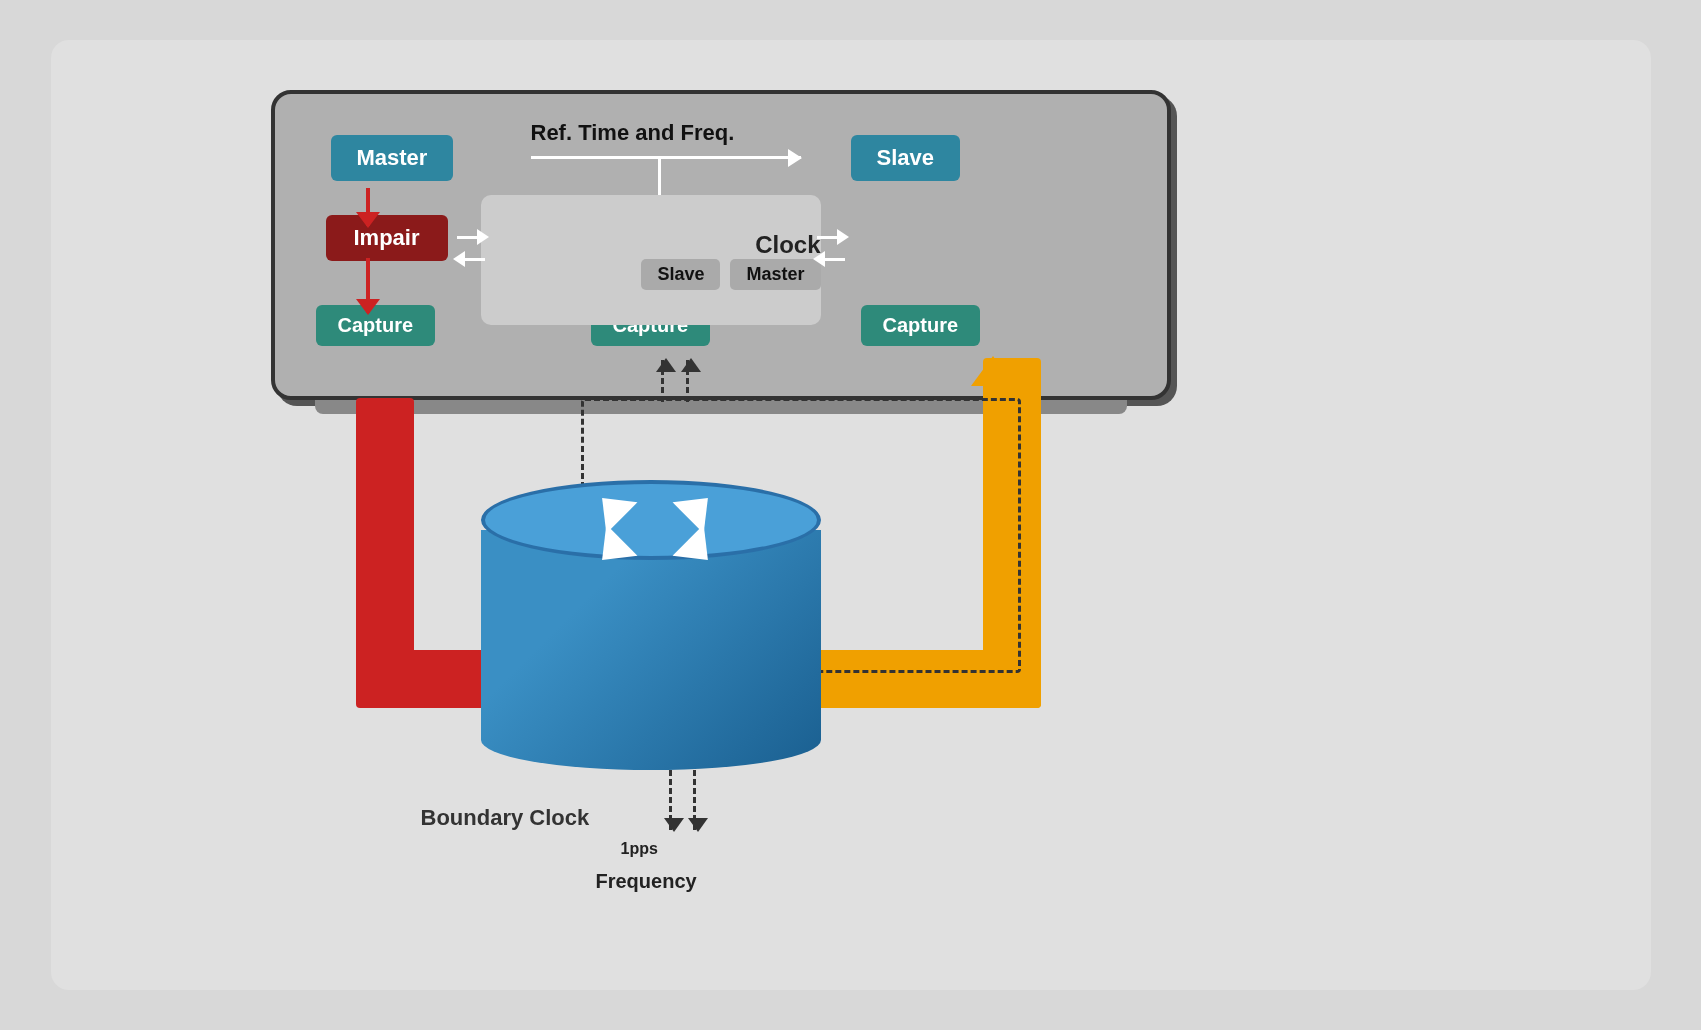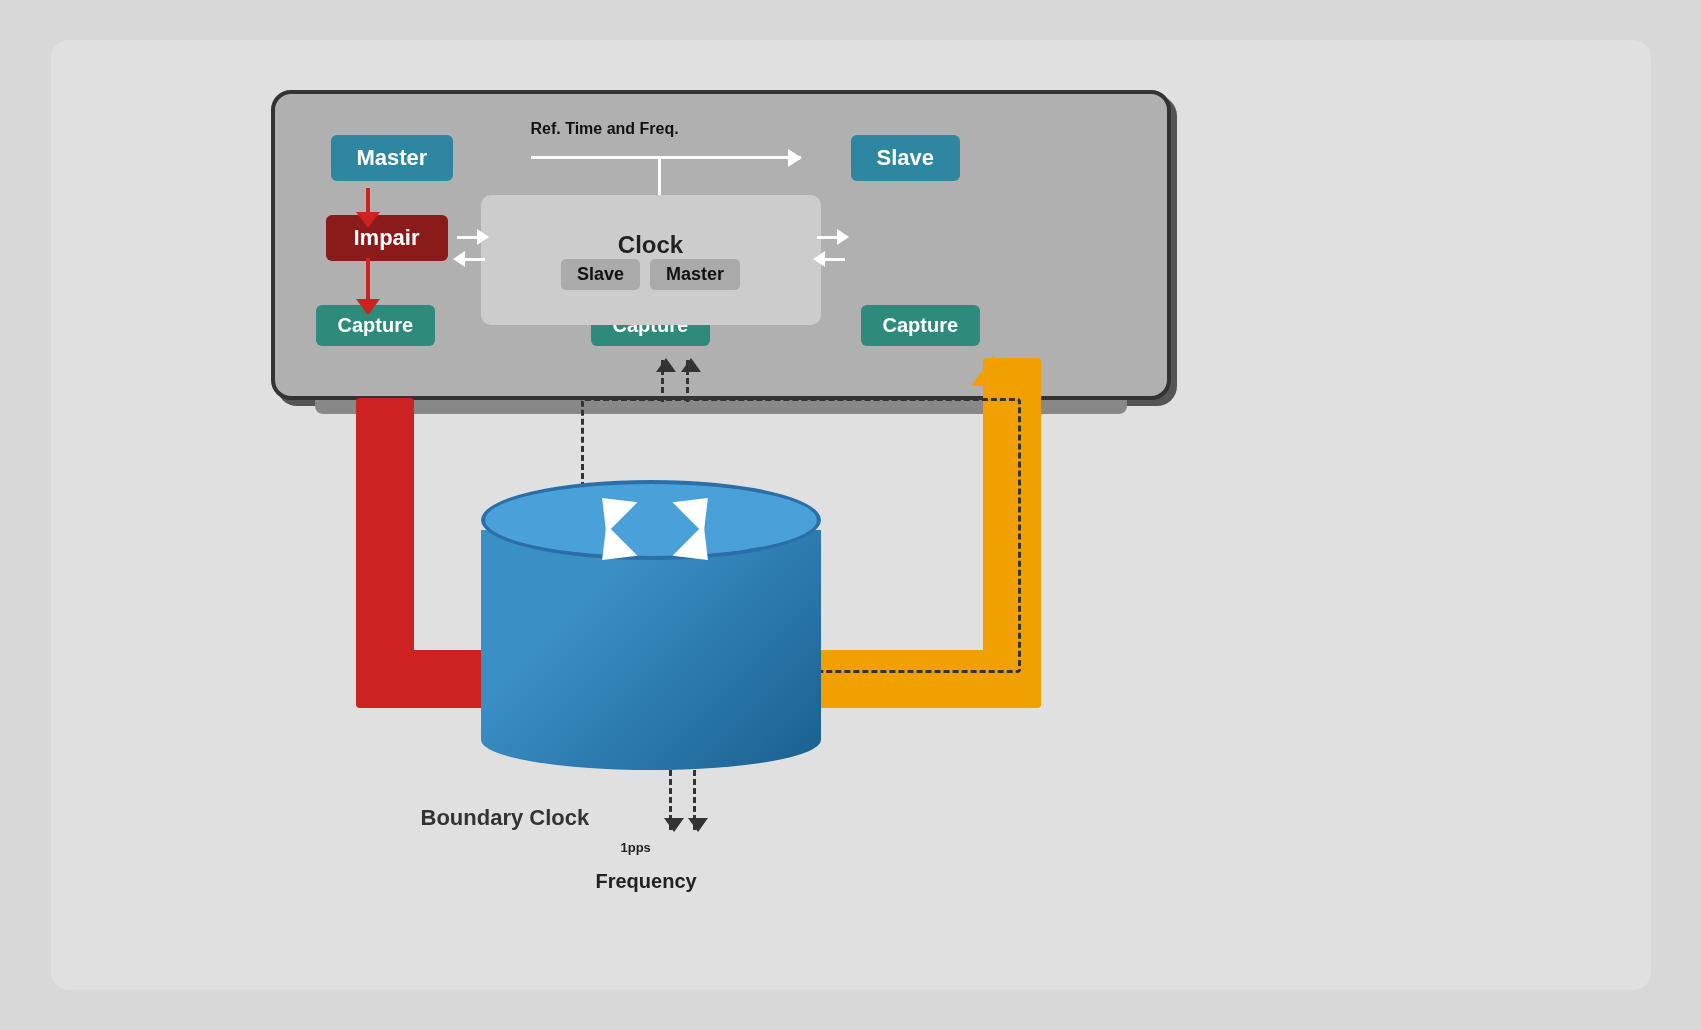--- a/index.html
+++ b/index.html
@@ -41,21 +41,21 @@
       height: 14px;
       background: #888;
       border-radius: 0 0 8px 8px;
     }
 
     
     .ref-label {
       position: absolute;
       top: 80px;
       left: 480px;
-      font-size: 16px;
+      font-size: 22px;
       font-weight: 600;
       color: #111;
       white-space: nowrap;
     }
     .ref-arrow {
       position: absolute;
       top: 116px;
       left: 480px;
       width: 270px;
       height: 3px;
@@ -331,21 +331,21 @@
       left: -8px;
       border: 10px solid transparent;
       border-top: 14px solid #333;
     }
 
     
     .label-1pps {
       position: absolute;
       top: 800px;
       left: 570px;
-      font-size: 13px;
+      font-size: 16px;
       font-weight: 600;
       color: #222;
     }
     .label-freq {
       position: absolute;
       top: 830px;
       left: 545px;
       font-size: 20px;
       font-weight: 700;
       color: #222;
@@ -413,21 +413,21 @@
     .clock-box {
       position: absolute;
       top: 155px;
       left: 430px;
       width: 340px;
       height: 130px;
       background: #cccccc;
       border-radius: 10px;
       display: flex;
       flex-direction: column;
-      align-items: center;
+      align-items: flex-end;
       justify-content: center;
       gap: 0;
     }
     .clock-label {
       font-size: 24px;
       font-weight: bold;
       color: #222;
     }
     .clock-badges {
       display: flex;

